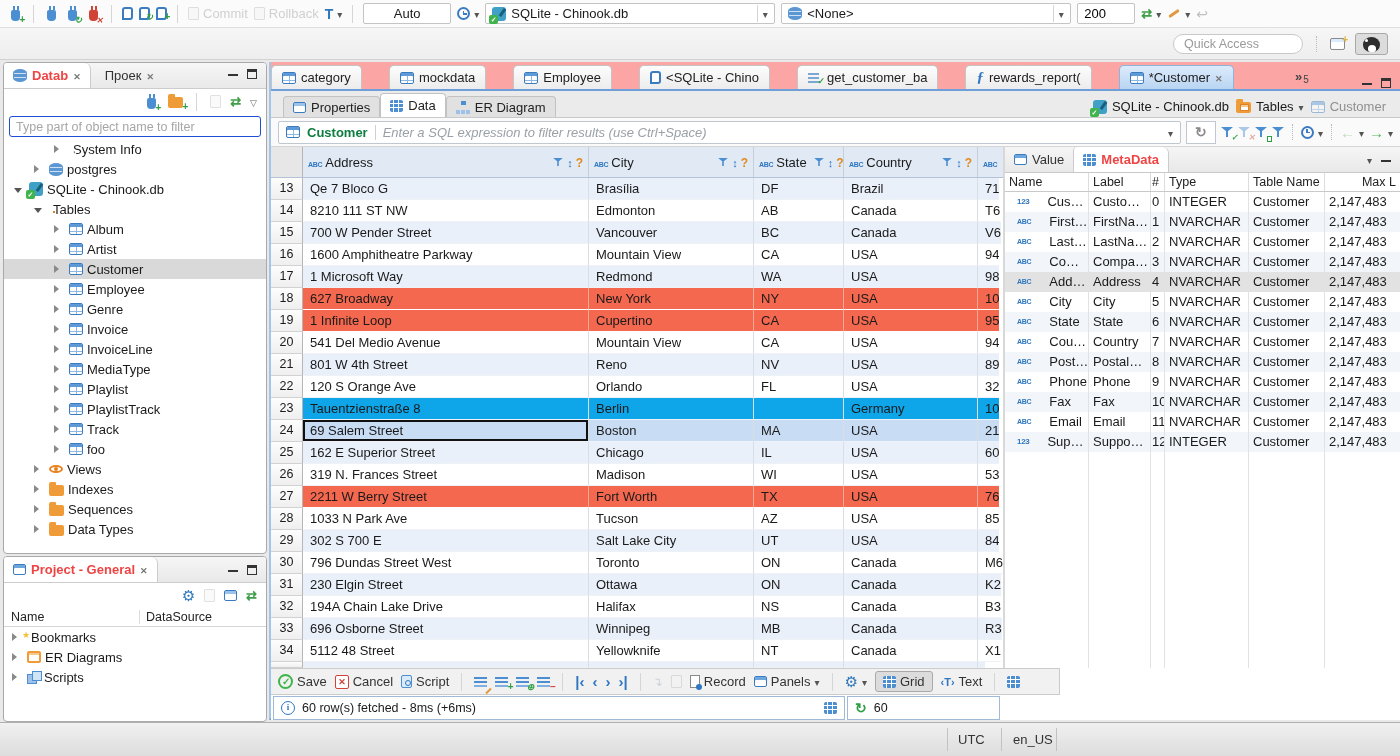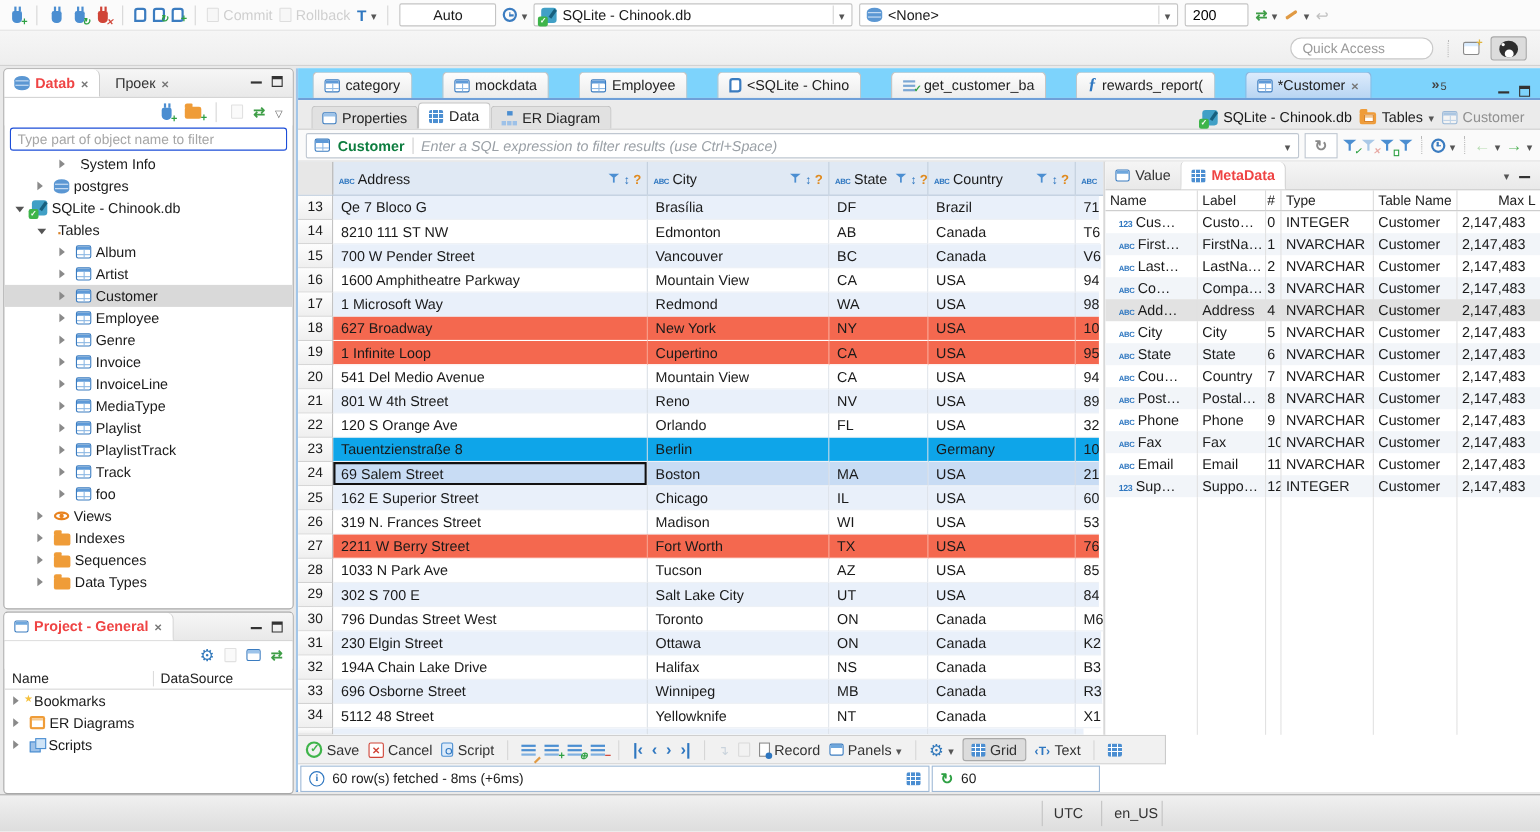--- a/index.html
+++ b/index.html
@@ -141,21 +141,21 @@
   .trow{display:flex;align-items:center;height:20px;gap:4px;white-space:nowrap}
   .trow.lvl-0{padding-left:10px}.trow.lvl-1{padding-left:30px}.trow.lvl-2{padding-left:50px}
   .trow.hl-sel{background:#d9d9d9}
   .pcols{display:flex;height:19px;border-bottom:1px solid #d6d6d6;color:#222;font-size:12.5px;align-items:center}
   .pcols .c1{width:136px;padding-left:7px;border-right:1px solid #dcdcdc}
   .pcols .c2{padding-left:6px}
   .prow{display:flex;align-items:center;height:20px;gap:4px;padding-left:8px}
 
   
   #main{position:absolute;left:269px;top:62px;width:1131px;height:658px;background:#fff;border-left:2px solid #a3c6e8;border-bottom:2px solid #6f9fd8}
-  .etabs{display:flex;align-items:flex-end;height:27px;background:#7dd3fc;padding-left:13px}
+  .etabs{display:flex;align-items:flex-end;height:27px;background:#fca5a5;}
   .etab{display:flex;align-items:center;gap:5px;padding:0 10px;height:24px;border:1px solid #c4c4c4;border-bottom:none;border-radius:5px 5px 0 0;background:linear-gradient(#fdfdfd,#ececec);margin-right:27px;white-space:nowrap;color:#222}
   .etab.state-on{background:linear-gradient(#dcebfc,#b9d5f2);border-color:#8db4dc;margin-right:8px}
   .etab .g-x{display:none}
   .etab.state-on .g-x{display:inline-block}
   .ovf{margin-left:auto;display:flex;align-items:flex-start;gap:1px;color:#444;padding-bottom:4px}
   .ovf .cnt{font-size:10px;margin-top:5px}
   .etabline{height:2px;background:#6f9fd8}
   .stabs{display:flex;align-items:flex-end;height:27px;background:#ebebeb;border-bottom:1px solid #c9c9c9;padding-left:12px}
   .stab{display:flex;align-items:center;gap:5px;height:21px;padding:0 9px;border:1px solid #c2c2c2;border-bottom:none;border-radius:4px 4px 0 0;background:#e1e1e1;color:#222;white-space:nowrap}
   .stab.state-on{background:#fff;height:24px;font-weight:normal}
@@ -195,21 +195,21 @@
   
   .mpanel{flex:1;display:flex;flex-direction:column;background:#fff;min-width:0}
   .mtabs{display:flex;align-items:center;height:26px;background:linear-gradient(#f5f5f5,#e9e9e9);border-bottom:1px solid #c9c9c9}
   .mtabs .ptab.state-on{border-left:1px solid #ccc}
   .mhead{display:flex;height:19px;border-bottom:1px solid #c9c9c9;font-size:12.5px;align-items:center;color:#222}
   .mhead span{padding:0 4px;border-right:1px solid #dcdcdc;overflow:hidden;white-space:nowrap;height:100%;line-height:18px}
   .cls-m1{width:84px}.cls-m2{width:62px}.cls-m3{width:14px;padding:0 1px!important}.cls-m4{width:84px}.cls-m5{width:76px}
   .cls-m6{flex:1;text-align:right;border-right:none!important}
   .mrow{display:flex;height:20px;line-height:20px;font-size:13px}
   .mrow .mc{padding:0 4px;border-right:1px solid #e2e2e2;overflow:hidden;white-space:nowrap;flex:none}
-  .mc1{width:84px;display:flex;align-items:flex-start;gap:3px;padding-left:12px!important}
+  .mc1{width:84px;display:flex;align-items:flex-end;gap:18px;padding-left:12px!important}
   .mc2{width:62px}.mc3{width:14px;padding:0 1px!important}.mc4{width:84px}.mc5{width:76px}
   .mc6{flex:1;text-align:right;border-right:none!important;padding-right:6px!important}
   .mrow.hl-alt{background:#f2f5f9}
   .mrow.hl-sel{background:#e2e2e2}
   .mfill{flex:1;background-image:linear-gradient(#e2e2e2,#e2e2e2),linear-gradient(#e2e2e2,#e2e2e2),linear-gradient(#e2e2e2,#e2e2e2),linear-gradient(#e2e2e2,#e2e2e2),linear-gradient(#e2e2e2,#e2e2e2);background-repeat:no-repeat;background-size:1px 100%;background-position:83px 0,145px 0,159px 0,243px 0,319px 0}
 
   
   .btb{display:flex;align-items:center;height:27px;background:#f1f1f1;border-top:1px solid #cbcbcb;border-bottom:1px solid #cbcbcb;border-right:1px solid #cbcbcb;padding:0 7px;gap:8px;width:789px}
   .btb .lbl{color:#333;white-space:nowrap}
   .pressbtn{display:flex;align-items:center;gap:4px;padding:2px 7px;background:#dcdcdc;border:1px solid #a9a9a9;border-radius:3px}

